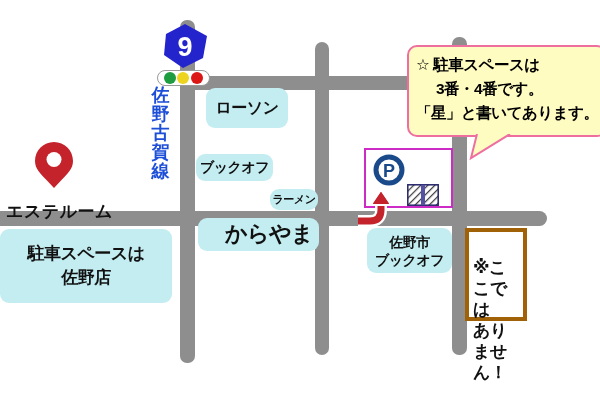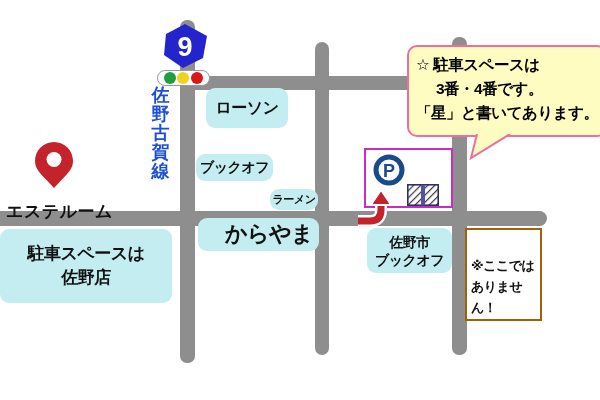--- a/index.html
+++ b/index.html
@@ -64,23 +64,23 @@
   .bubble{position:absolute;left:407px;top:45px;width:200px;height:92px;box-sizing:border-box;
           background:var(--bubble-bg,#FFFCC2);border:2px solid var(--bubble-border,#EE6F9F);
           border-radius:10px;z-index:7;padding:6px 5px 0 7px;font-size:15.5px;line-height:24px;
           letter-spacing:-0.5px;color:#000;}
   .bubble .l2{margin-left:20px;}
   .bubble-tail{position:absolute;left:463px;top:134px;z-index:8;}
   .tail-fill{fill:var(--bubble-bg,#FFFCC2);}
   .tail-edge{stroke:var(--bubble-border,#EE6F9F);stroke-width:2;fill:none;}
 
   
-  .note-box{position:absolute;left:465px;top:228px;width:77px;height:93px;box-sizing:border-box;
-            background:#fff;border:2px solid #a16207;z-index:3;padding:25px 2px 0 4px;
-            font-size:13px;line-height:21px;letter-spacing:-0.5px;}
+  .note-box{position:absolute;left:465px;top:228px;width:62px;height:93px;box-sizing:border-box;
+            background:#fff;border:4px solid #a16207;z-index:3;padding:25px 2px 0 4px;
+            font-size:17px;line-height:21px;letter-spacing:-0.5px;}
 </style>
 </head>
 <body>
 
 <div class="map">
 
   <div class="road v road-v-left"></div>
   <div class="road v road-v-mid"></div>
   <div class="road v road-v-right"></div>
   <div class="road road-h-top"></div>

